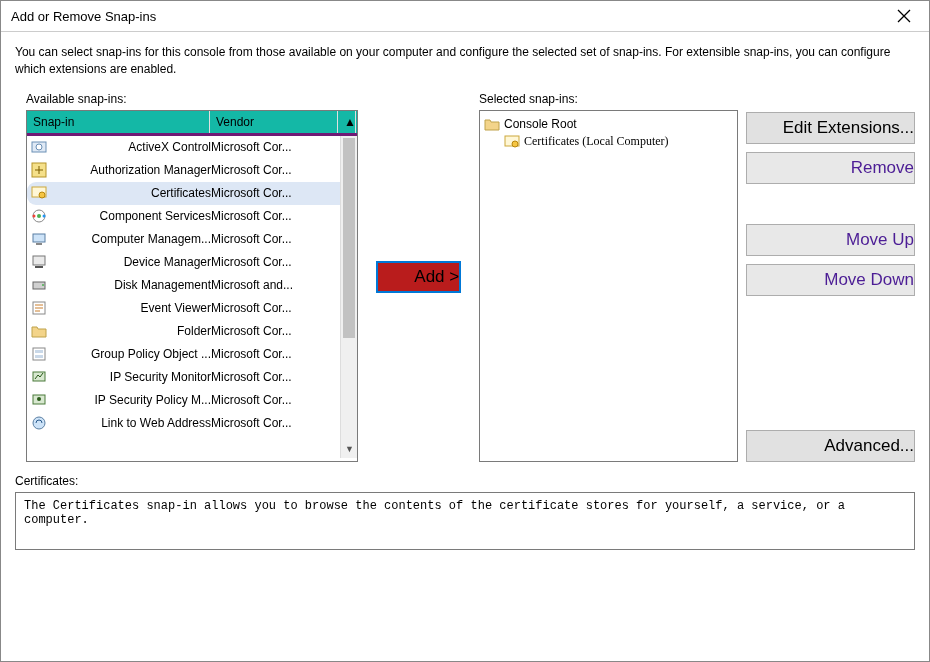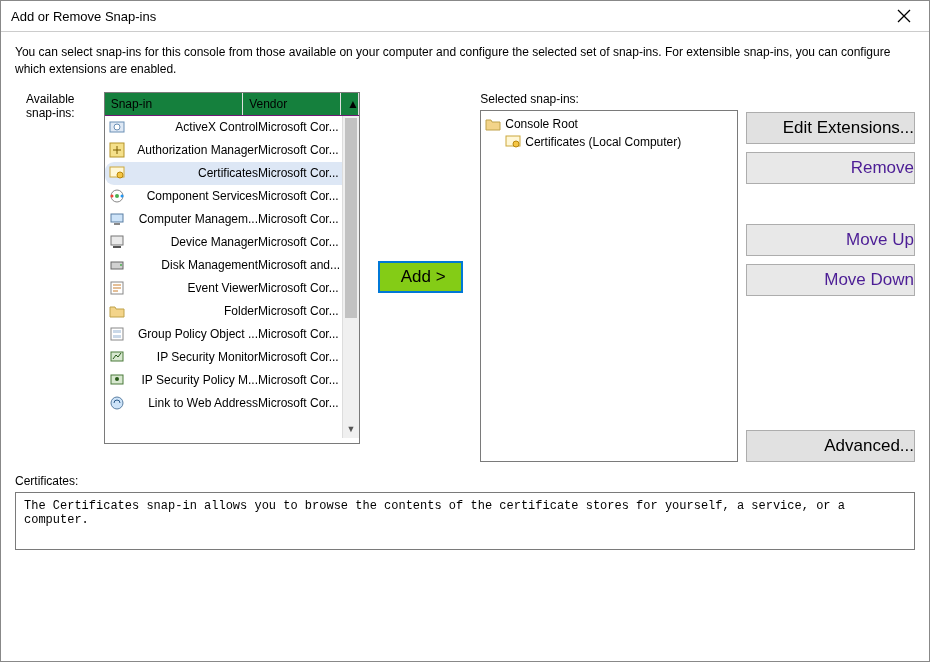--- a/index.html
+++ b/index.html
@@ -46,21 +46,21 @@
     line-height: 1.4;
   }
   .main-row {
     display: flex;
     gap: 8px;
     flex: 0 0 auto;
   }
   .col-available {
     width: 345px;
     display: flex;
-    flex-direction: row;
+    flex-direction: column;
     padding-left: 11px;
   }
   .col-middle {
     width: 105px;
     display: flex;
     align-items: center;
     justify-content: center;
   }
   .col-selected {
     width: 260px;
@@ -79,22 +79,22 @@
   }
   .listbox {
     border: 1px solid #7a7a7a;
     height: 352px;
     overflow: hidden;
     background: #fff;
     position: relative;
   }
   .list-header {
     display: flex;
-    background: #15803d;
-    border-bottom: 1px solid #701a75;
+    background: #14b8a6;
+    border-bottom: 3px solid #701a75;
     font-size: 12px;
   }
   .list-header .col {
     padding: 4px 6px;
     border-right: 1px solid #e0e0e0;
   }
   .col-snapin { width: 183px; }
   .col-vendor { width: 128px; }
   .col-scroll { width: 18px; text-align:center; }
   .list-body {
@@ -159,34 +159,34 @@
   }
   .tree {
     padding: 4px;
   }
   .tree-row {
     display: flex;
     align-items: center;
     padding: 1px 0;
   }
   .tree-row .row-icon { margin-right: 4px; }
-  .tree-child { padding-left: 20px; }
+  .tree-child { padding-left: 20px; font-family: Liberation Serif, serif; }
   .btn {
     border: 1px solid #adadad;
     background: #e1e1e1;
     padding: 5px 0;
     text-align: right;
     font-size: 17px;
     cursor: pointer;
     min-height: 24px;
   }
   .btn.focus {
     border: 2px solid #0078d7;
-    background: #84cc16;
-    padding: 4px 15px;
+    background: #b91c1c;
+    padding: 4px 0;
   }
   .btn.disabled {
     color: #4c1d95;
     background: #e8e8e8;
   }
   .btn-add {
     width: 85px;
   }
   .spacer { height: 24px; }
   .big-spacer { flex:1; }

